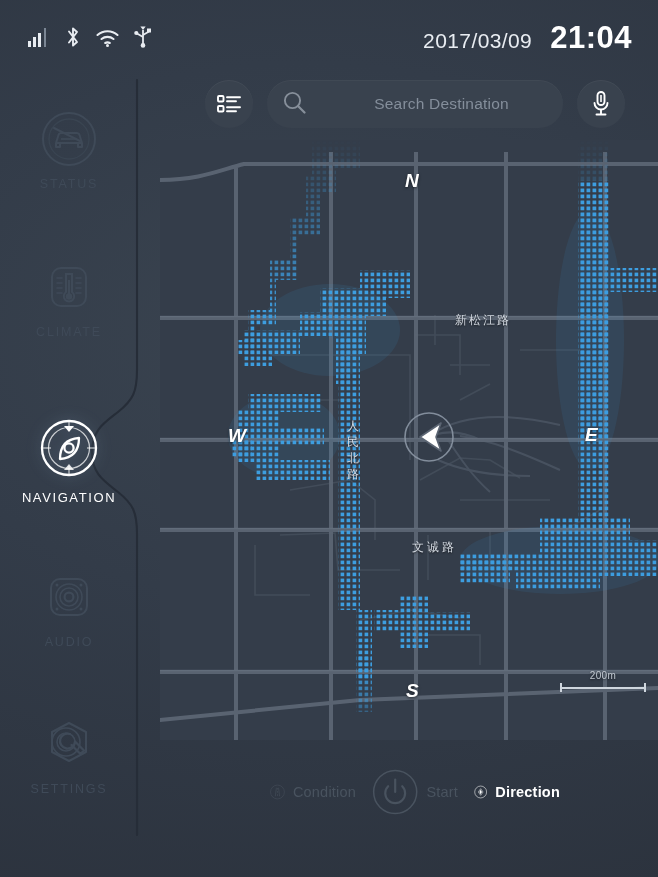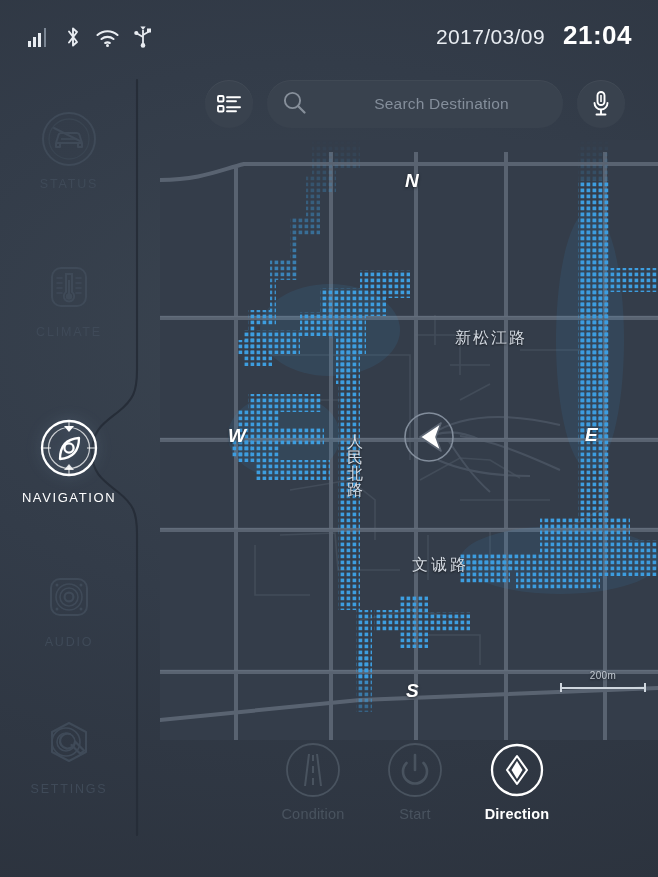--- a/index.html
+++ b/index.html
@@ -15,21 +15,21 @@
       radial-gradient(ellipse 900px 600px at 46% 38%, #3a4450 0%, #333c49 45%, #2c333e 100%);
     overflow: hidden;
   }
 
   
   .statusbar { position: absolute; top: 0; left: 0; width: 658px; height: 68px; padding-left: 11px; }
   .sysicons { position: absolute; left: 28px; top: 26px; display: flex; align-items: flex-end; gap: 14px; }
   .sysicons svg { display: block; }
   .clockwrap { position: absolute; right: 26px; top: 20px; display: flex; align-items: baseline; gap: 18px; }
   .date { color: #e9edf2; font-size: 21px; letter-spacing: .4px; font-weight: 400; }
-  .time { color: #ffffff; font-size: 26px; font-weight: bold; letter-spacing: .5px; }
+  .time { color: #ffffff; font-size: 31px; font-weight: bold; letter-spacing: .5px; }
 
   
   .sidebar { position: absolute; left: 0; top: 68px; width: 138px; height: 809px; }
   .navitem {
     position: absolute; left: 0; width: 138px;
     display: flex; flex-direction: column; align-items: center; gap: 9px;
     color: #3c4653;
   }
   .navitem .icon { width: 58px; height: 58px; display:block; }
   .navitem .lbl { font-size: 12.5px; letter-spacing: 1.8px; color: #3f4a58; }
@@ -63,36 +63,36 @@
   
   .map { position: absolute; left: 160px; top: 140px; width: 498px; height: 600px; overflow: hidden; }
   .map svg { display: block; }
   .compass { position: absolute; font-style: italic; font-weight: bold; color: #fff; font-size: 19px;
              text-shadow: 0 1px 3px rgba(0,0,0,.55); }
   #cN { left: 245px; top: 30px; }
   #cW { left: 68px; top: 285px; }
   #cE { left: 425px; top: 284px; }
   #cS { left: 246px; top: 540px; }
 
-  .cnlabel { position: absolute; color: #d4dae2; font-size: 16px; letter-spacing: 2px;
-             text-shadow: 0 1px 2px rgba(0,0,0,.6); margin-top: 16px; }
+  .cnlabel { position: absolute; color: #d4dae2; font-size: 12px; letter-spacing: 2px;
+             text-shadow: 0 1px 2px rgba(0,0,0,.6); }
   #lbl1 { left: 295px; top: 172px; }
   #lbl2 { left: 187px; top: 278px; width: 14px; line-height: 16px; word-break: break-all; }
   #lbl3 { left: 252px; top: 399px; letter-spacing: 3px; }
 
   .scalebar { position: absolute; right: 12px; bottom: 48px; width: 86px; text-align: center; }
   .scalebar .txt { color: #c3cad3; font-size: 10px; letter-spacing: .4px; text-shadow: 0 1px 2px rgba(0,0,0,.5); }
   .scalebar .bar { margin-top: 2px; height: 9px; position: relative; }
   .scalebar .bar::before { content:""; position:absolute; left:0; right:0; top:4px; height:2px; background:#cfd6de; }
   .scalebar .bar::after  { content:""; position:absolute; left:0; top:0; width:2px; height:9px; background:#cfd6de;
                            box-shadow: 84px 0 0 #cfd6de; }
 
   
   .bottombar { position: absolute; left: 270px; top: 742px; width: 290px; height: 100px; display: flex; justify-content: space-between; }
-  .ctrl { width: 86px; display: flex; flex-direction: column; align-items: center; gap: 8px; color: #49535f; }
+  .ctrl { width: 86px; display: flex; align-items: center; gap: 8px; color: #49535f; }
   .ctrl .clbl { font-size: 14.5px; letter-spacing: .2px; }
   .ctrl.active { color: #ffffff; }
   .ctrl.active .clbl { color: #ffffff; font-weight: 600; }
 </style>
 </head>
 <body>
 
 <div id="app">
 
   <div class="statusbar">

